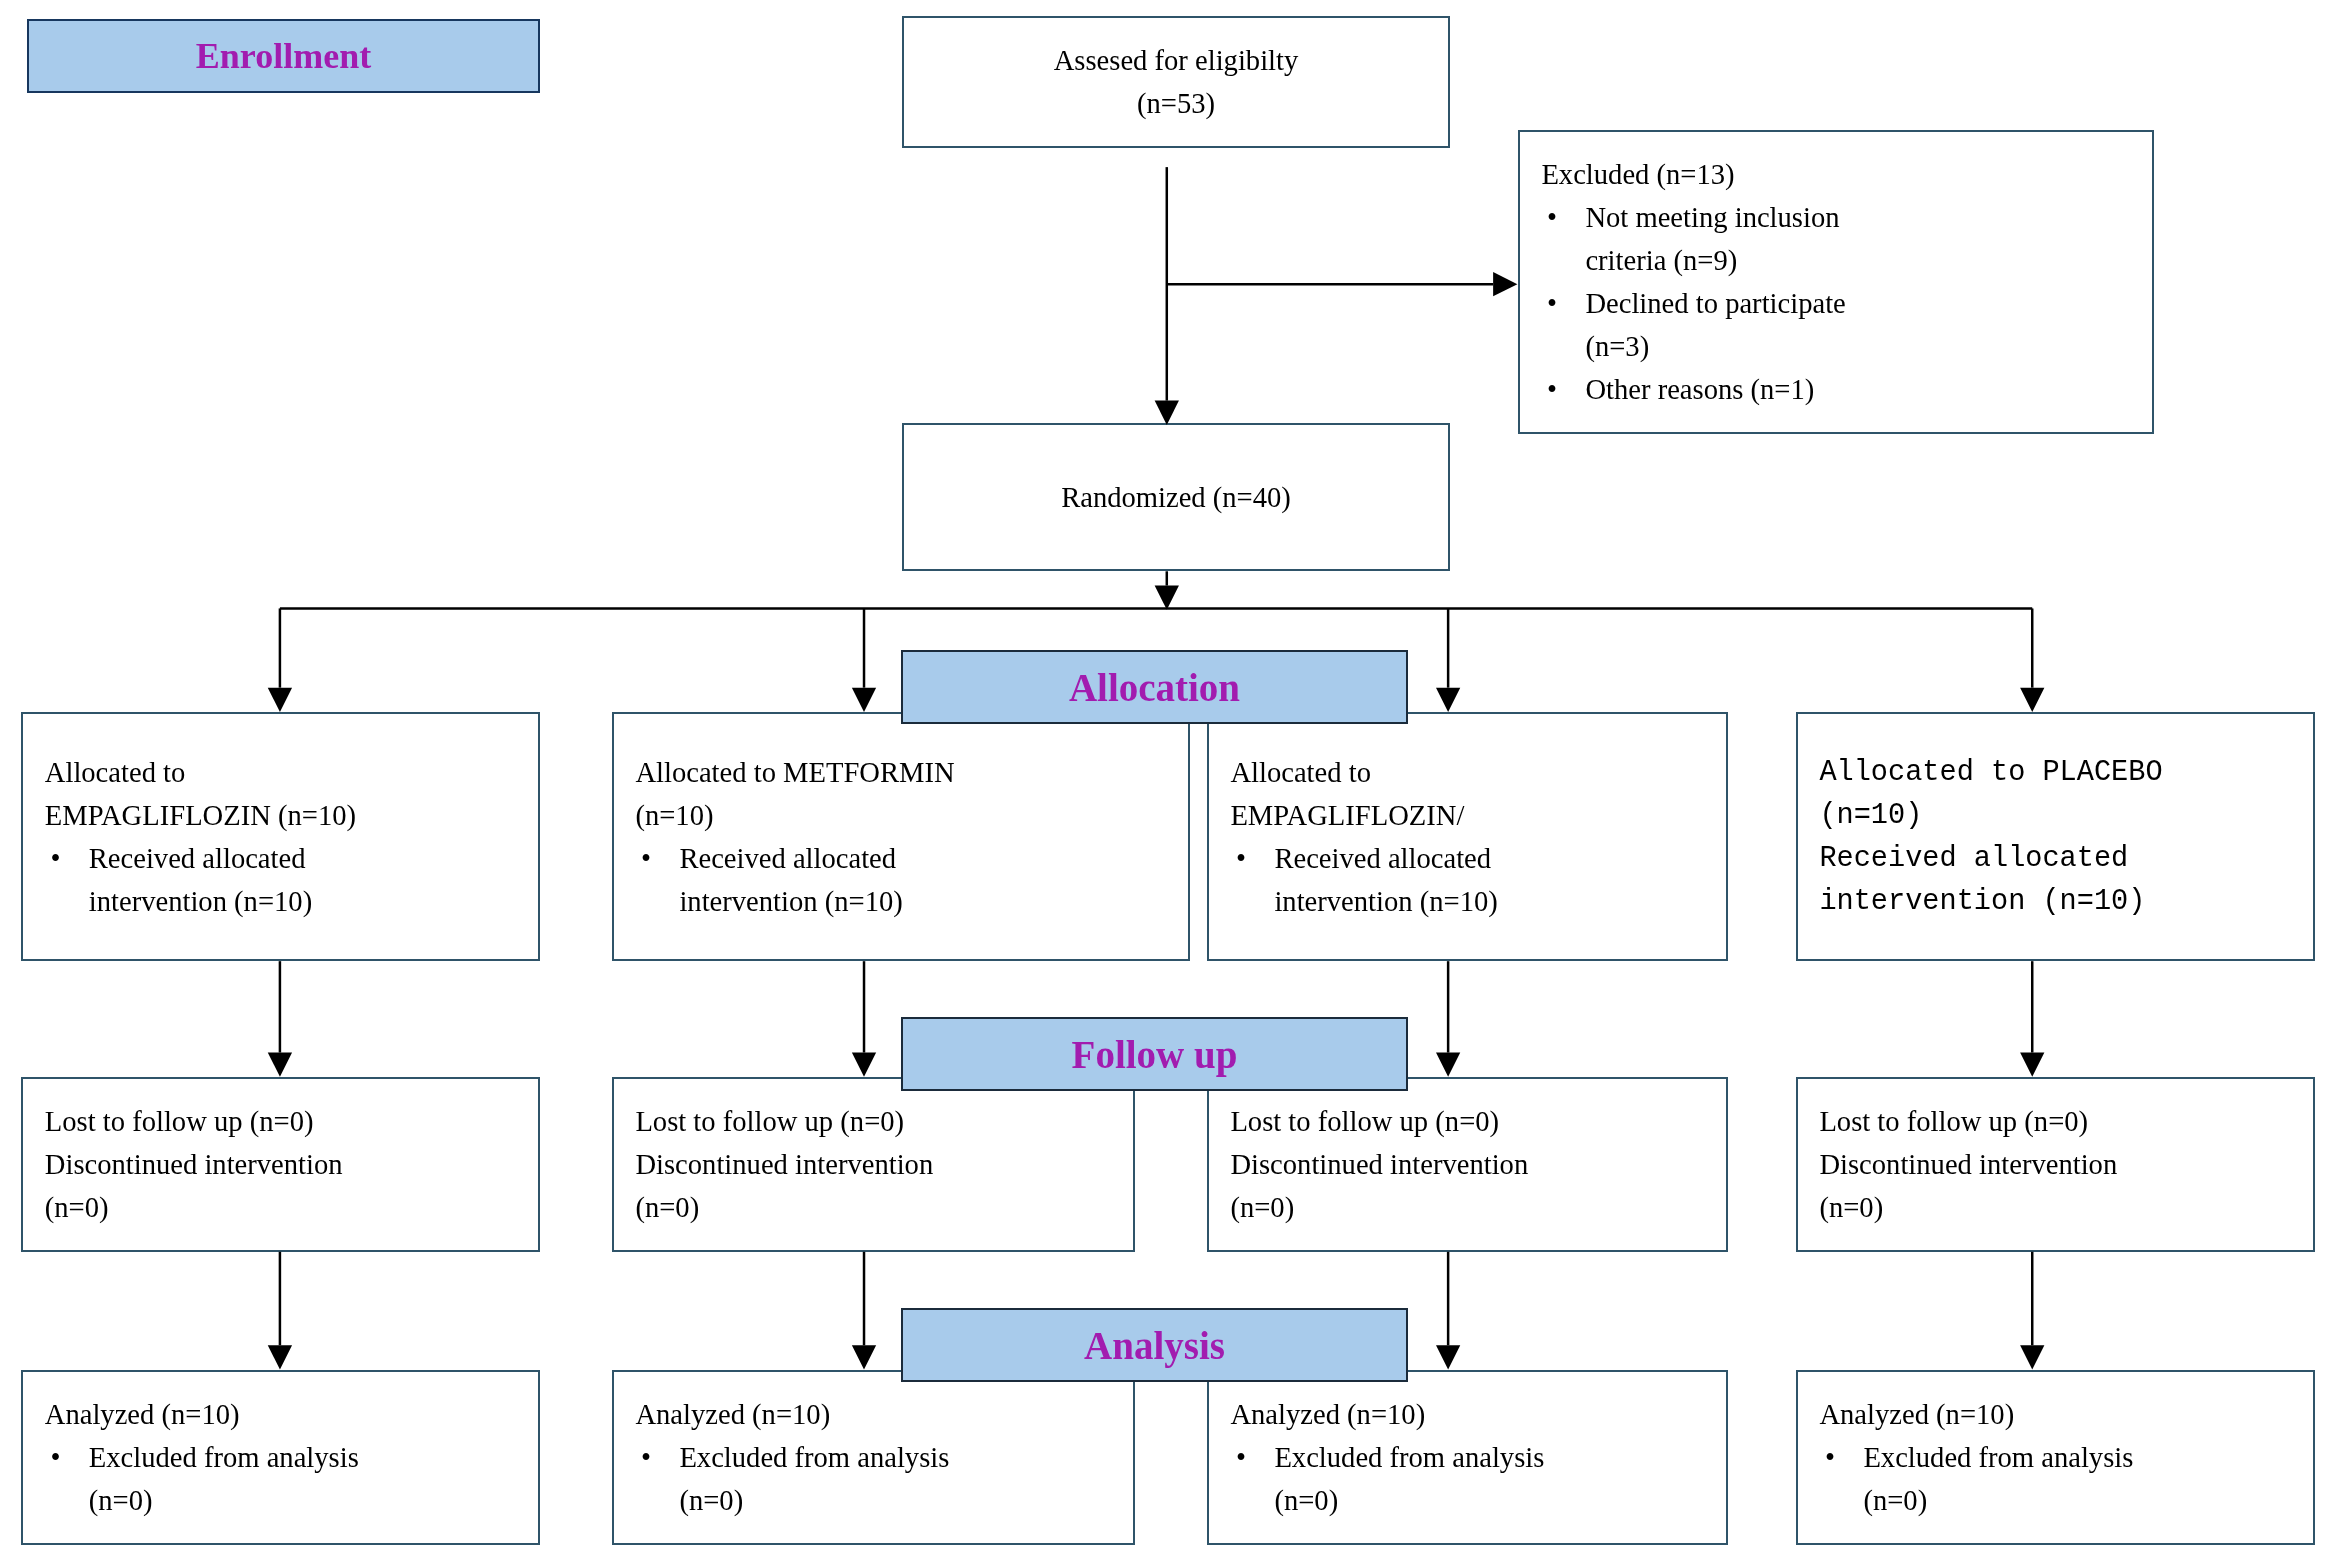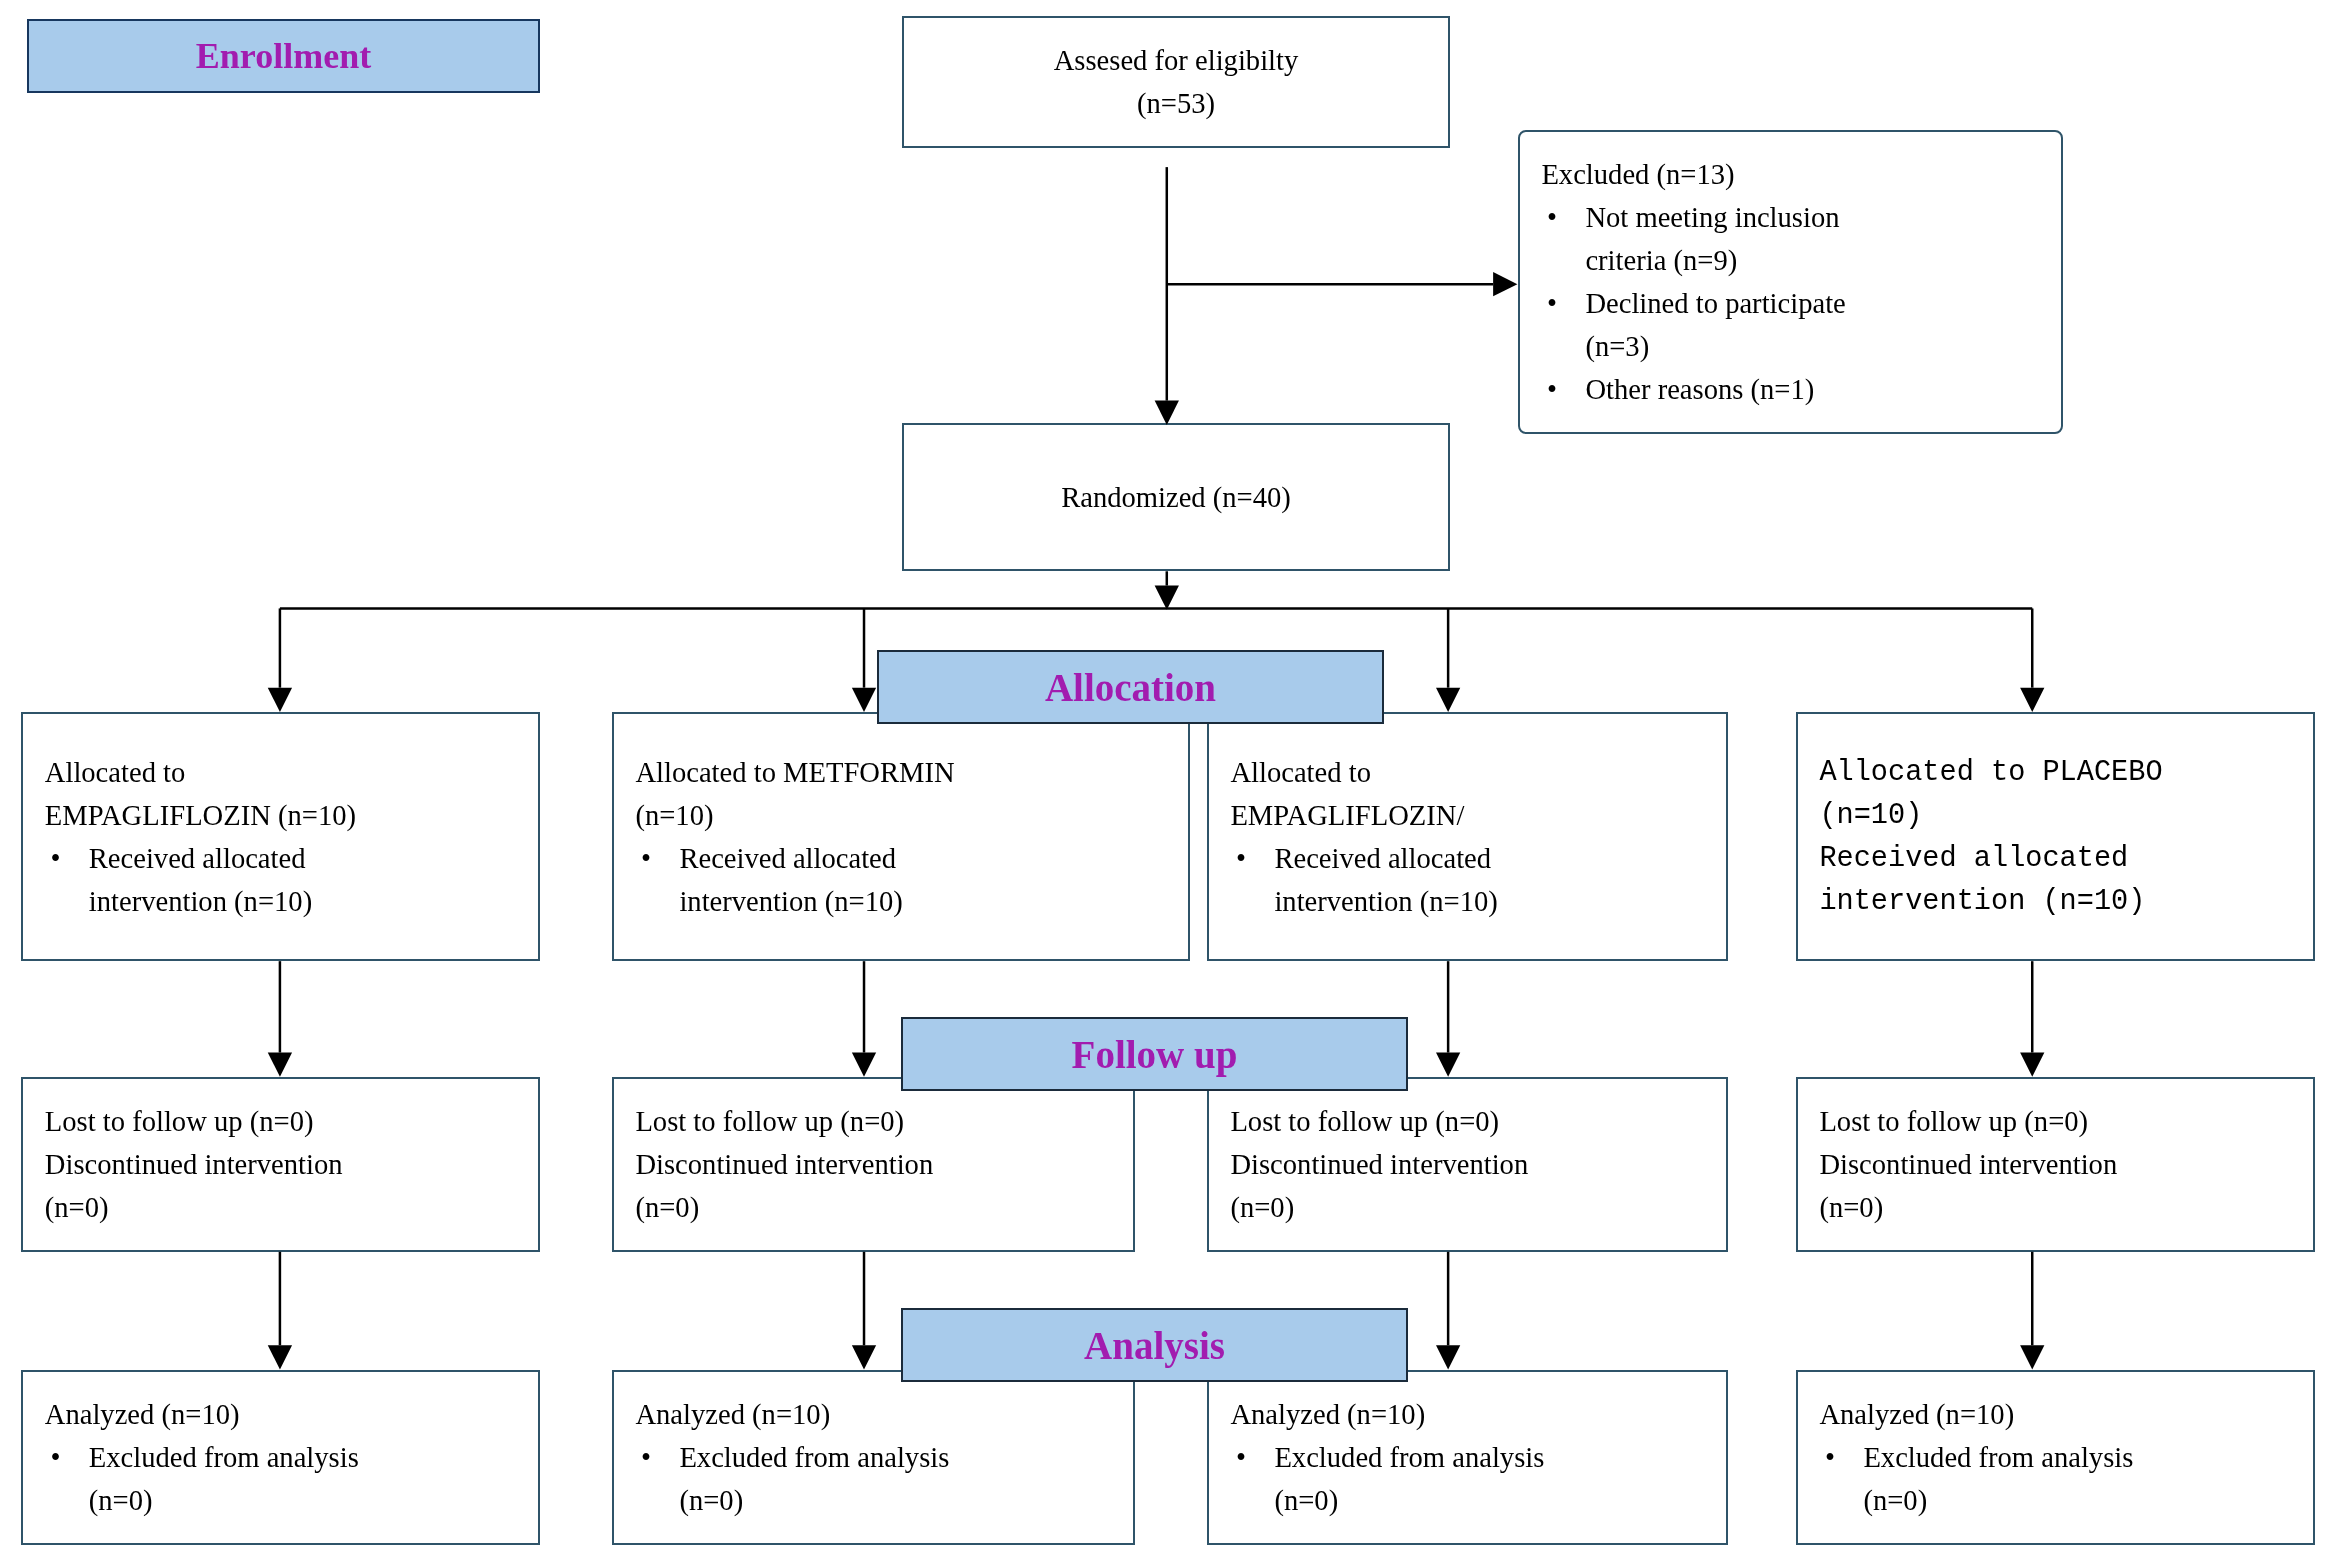--- a/index.html
+++ b/index.html
@@ -77,38 +77,38 @@
       <polygon points="375,1884 409,1884 392,1918"></polygon>
       <polygon points="1193,1884 1227,1884 1210,1918"></polygon>
       <polygon points="2011,1884 2045,1884 2028,1918"></polygon>
       <polygon points="2829,1884 2863,1884 2846,1918"></polygon>
     </g>
   </svg>
 
   <div class="banner" id="banner-enrollment" style="left:27px;top:18.6px;width:513px;height:74px;">
     <span>Enrollment</span>
   </div>
-  <div class="banner" style="left:877px;top:650px;width:507px;height:74px;">
+  <div class="banner" style="left:901px;top:650px;width:507px;height:74px;">
     <span>Allocation</span>
   </div>
   <div class="banner" style="left:901px;top:1308px;width:507px;height:74px;">
     <span>Analysis</span>
   </div>
   <div class="banner" style="left:901px;top:1017px;width:507px;height:74px;">
     <span>Follow up</span>
   </div>
 
   <div class="node center" style="left:902px;top:15.7px;width:548px;height:132px;">
     <div class="content">
       <div class="ln">Assesed for eligibilty</div>
       <div class="ln">(n=53)</div>
     </div>
   </div>
 
-  <div class="node" style="left:1518px;top:130px;width:545px;height:304px;border-radius:8px;">
+  <div class="node" style="left:1518px;top:130px;width:636px;height:304px;">
     <div class="content">
       <div class="ln">Excluded (n=13)</div>
       <div class="bf">Not meeting inclusion</div>
       <div class="bc">criteria (n=9)</div>
       <div class="bf">Declined to participate</div>
       <div class="bc">(n=3)</div>
       <div class="bf">Other reasons (n=1)</div>
     </div>
   </div>
 

